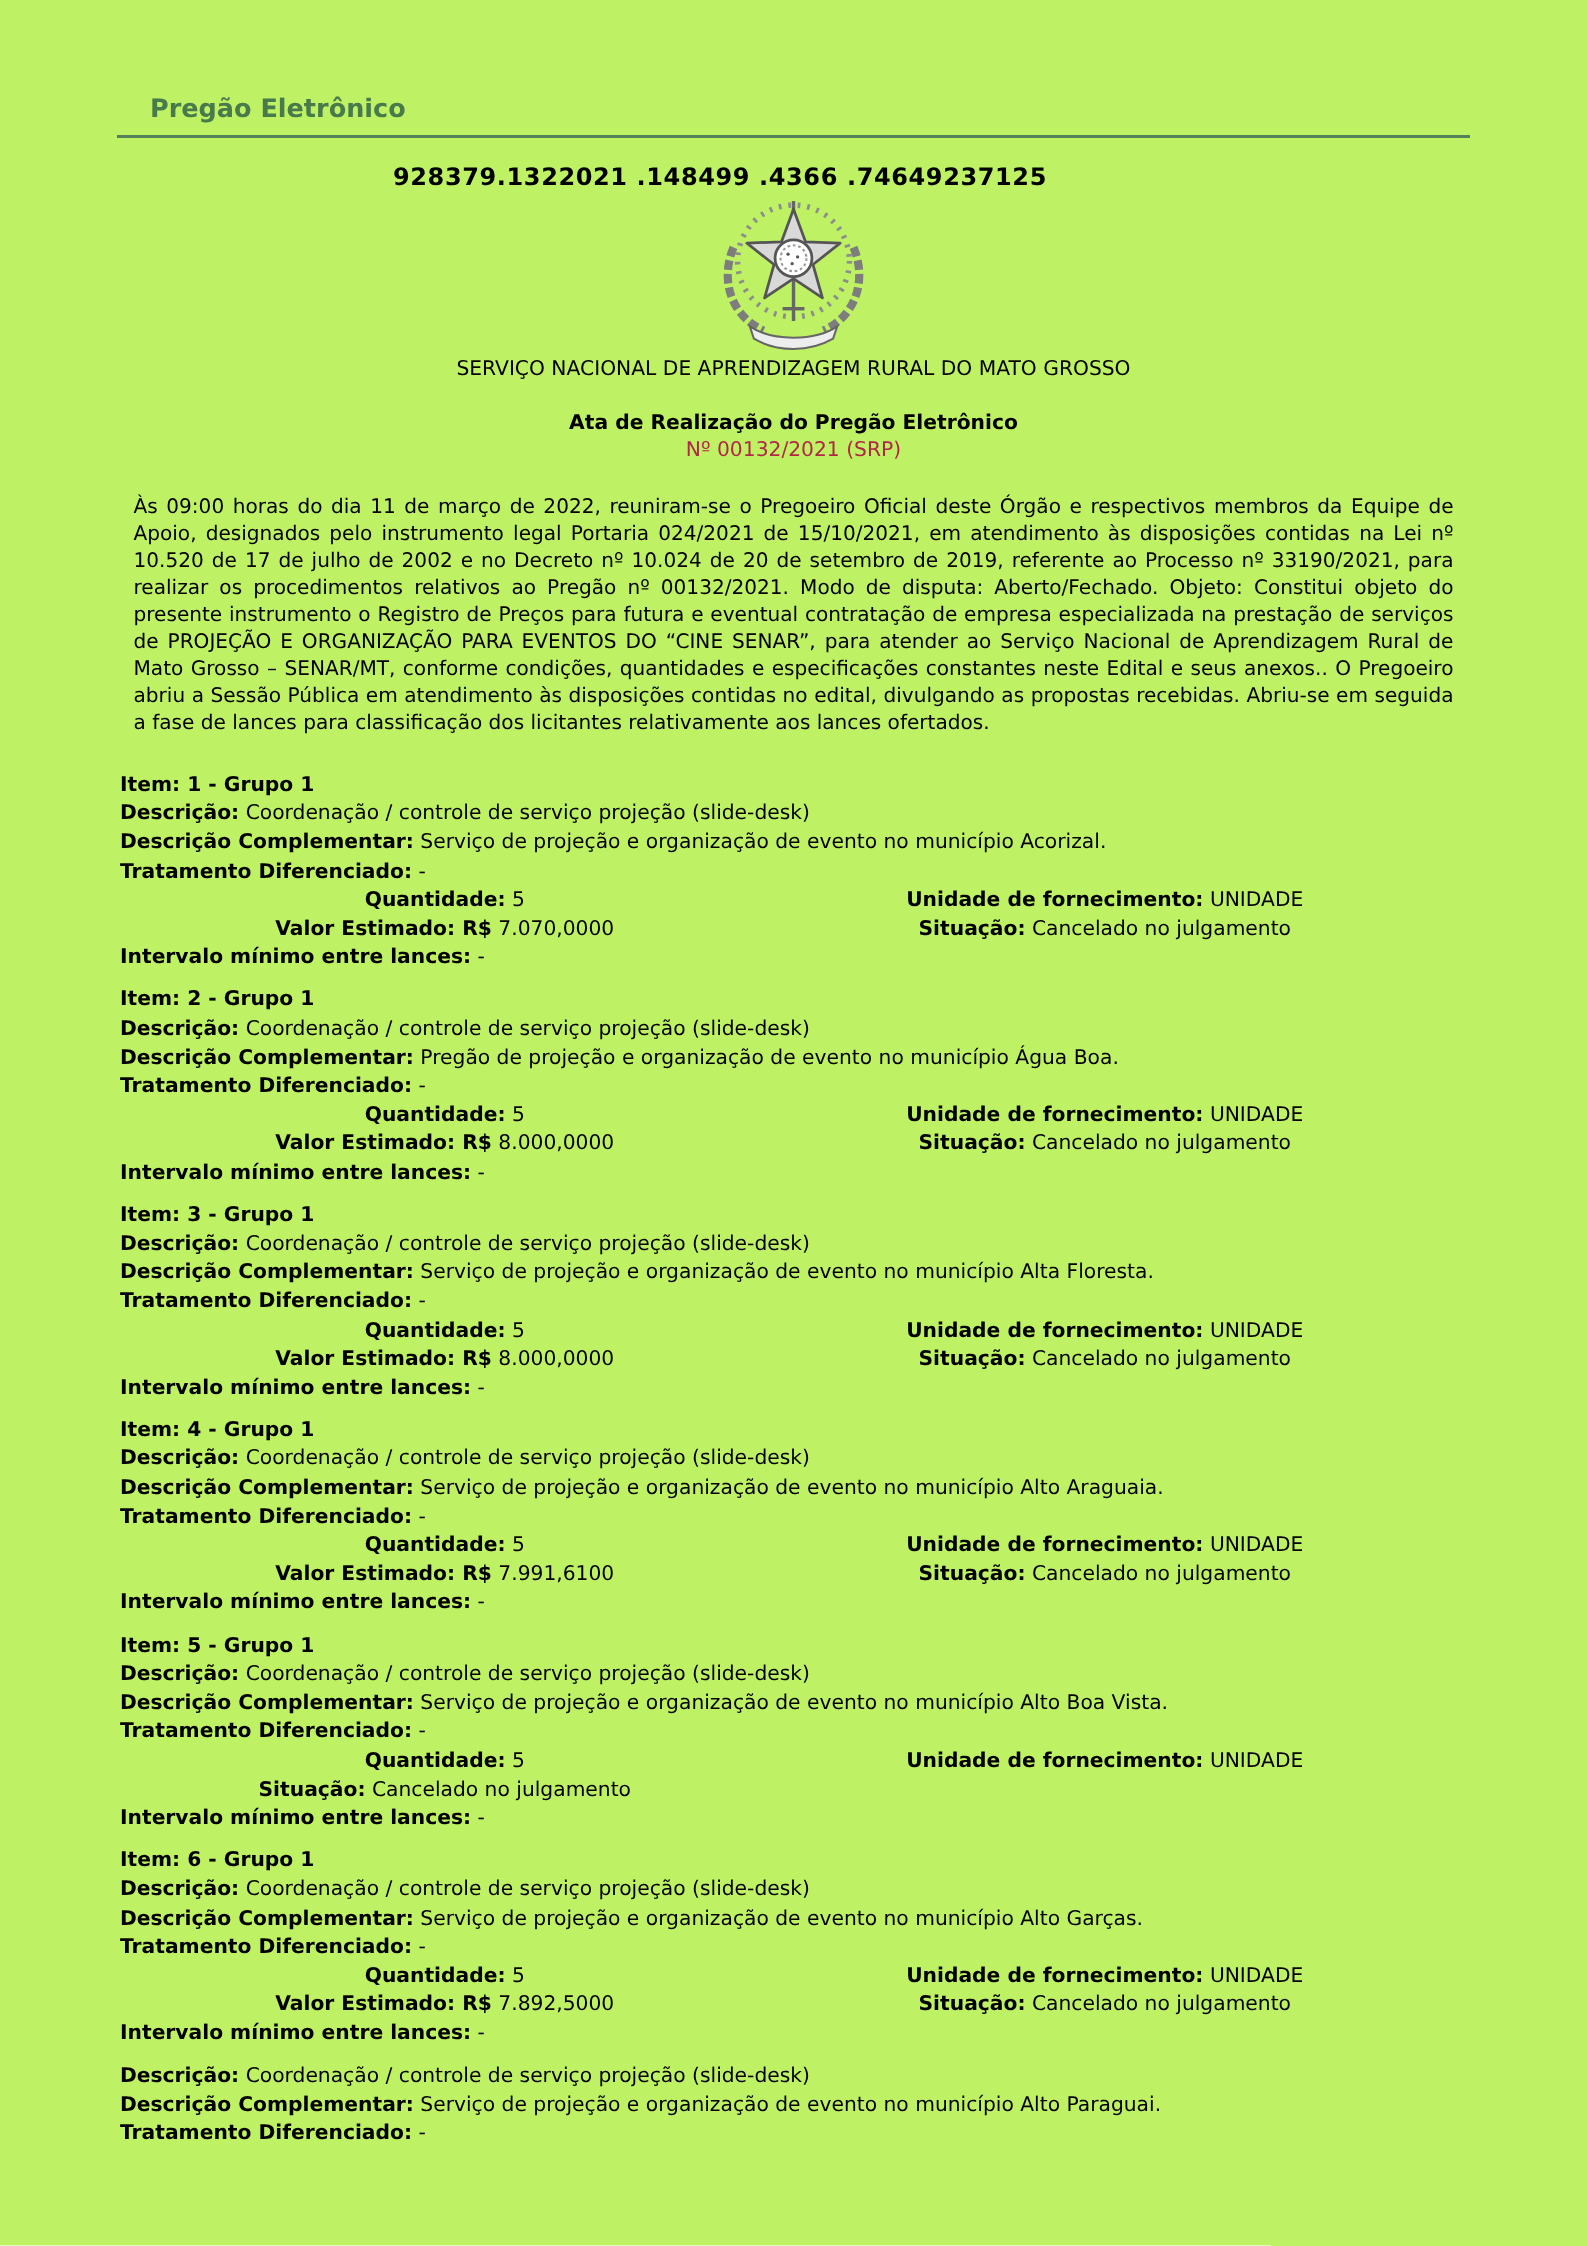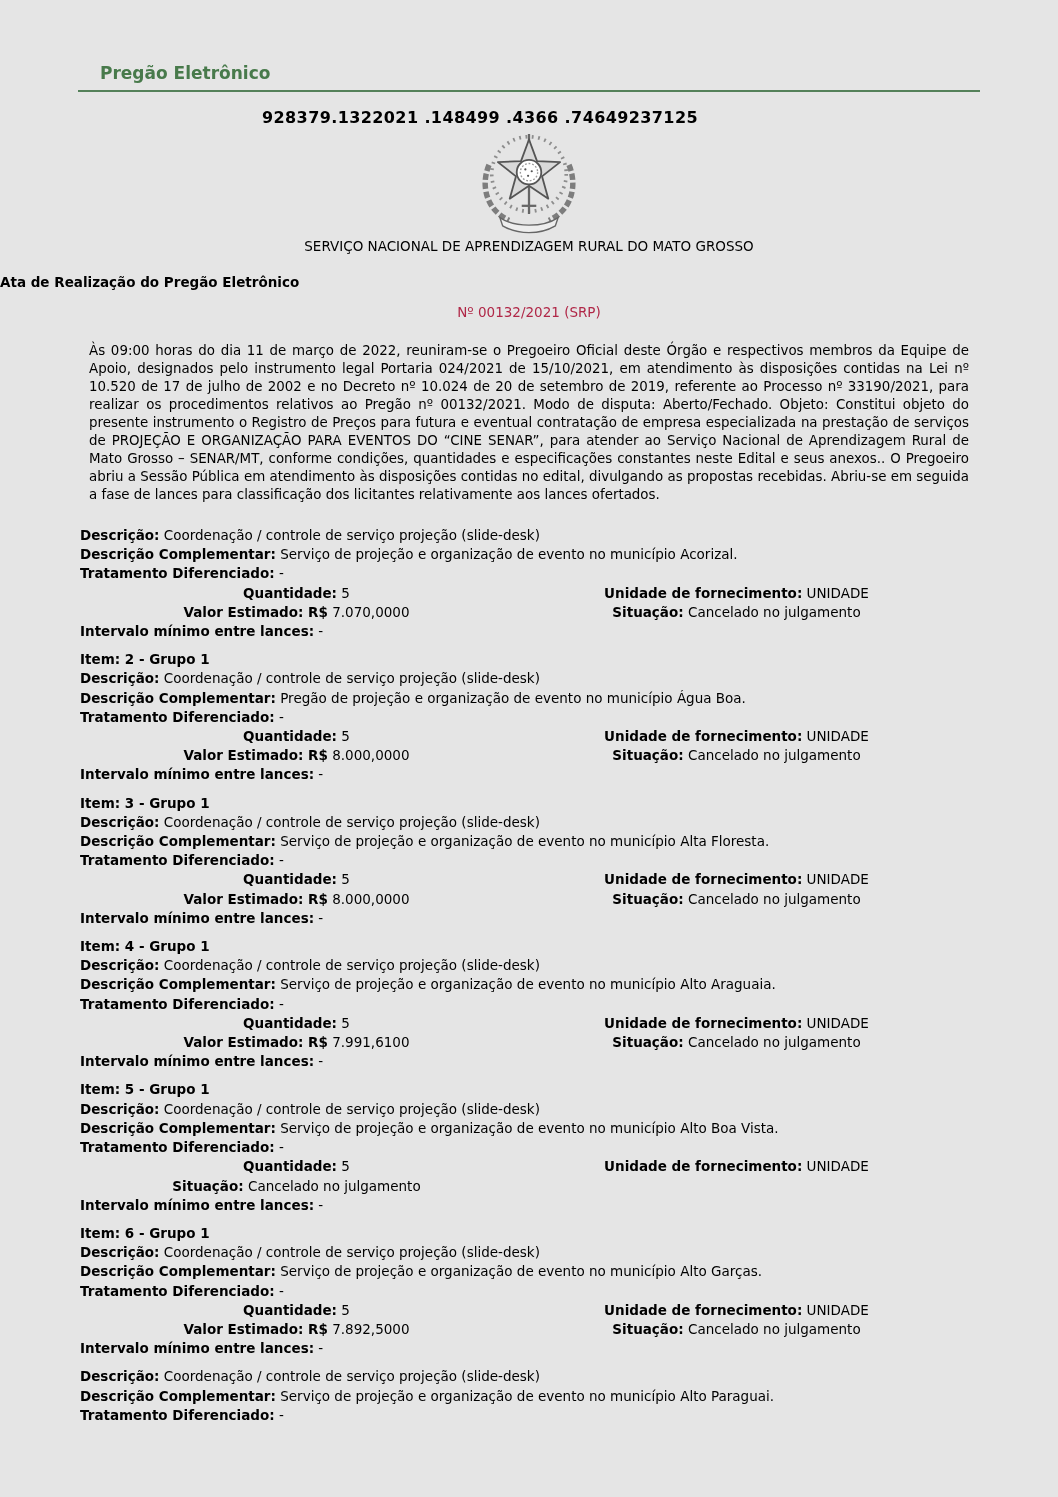--- a/index.html
+++ b/index.html
@@ -1,32 +1,32 @@
 <!DOCTYPE html>
 <html><head>
 <meta charset="utf-8">
 <style>
   html,body{margin:0;padding:0;background:#ffffff;}
   .page{
-    width:1058px;height:1497px;overflow:hidden;background:#e5e5e5;
+    width:1058px;height:1497px;overflow:hidden;background:#bef264;
     font-family:"DejaVu Sans","Liberation Sans",sans-serif;color:#000;position:relative;
   }
   .htitle{
     padding-top:63px;margin-left:100px;font-size:17px;font-weight:bold;color:#487a4b;
   }
   .hrule{
     margin:7px 0 0 78px;width:902px;height:0;border:none;border-top:2px solid #55815a;
   }
   .doccode{
     margin:16px 98px 0 0;text-align:center;font-weight:bold;font-size:16px;letter-spacing:.4px;
   }
   .emblem{margin:7px auto 0;width:110px;height:100px;text-align:center;}
   .org{margin-top:4px;text-align:center;font-size:13.5px;}
-  .dtitle{margin-top:20px;font-size:13.5px;font-weight:bold;}
-  .dnum{margin-top:14px;text-align:center;font-size:13.5px;color:#b02747;}
+  .dtitle{margin-top:20px;text-align:center;font-size:13.5px;font-weight:bold;}
+  .dnum{margin-top:2px;text-align:center;font-size:13.5px;color:#b02747;}
   .intro{
     margin:22px auto 0;width:880px;font-size:13.4px;line-height:18px;text-align:justify;
   }
   .items{margin:22px 0 0 80px;width:880px;font-size:13.5px;}
   .item{margin-bottom:9px;}
   .line{line-height:19.2px;}
   .b{font-weight:bold;}
   .cols{display:grid;grid-template-columns:433px auto;text-align:center;}
 </style>
 </head>
@@ -58,20 +58,21 @@
 
   <div class="org">SERVIÇO NACIONAL DE APRENDIZAGEM RURAL DO MATO GROSSO</div>
   <div class="dtitle">Ata de Realização do Pregão Eletrônico</div>
   <div class="dnum">Nº 00132/2021 (SRP)</div>
 
   <p class="intro">Às 09:00 horas do dia 11 de março de 2022, reuniram-se o Pregoeiro Oficial deste Órgão e respectivos membros da Equipe de Apoio, designados pelo instrumento legal Portaria 024/2021 de 15/10/2021, em atendimento às disposições contidas na Lei nº 10.520 de 17 de julho de 2002 e no Decreto nº 10.024 de 20 de setembro de 2019, referente ao Processo nº 33190/2021, para realizar os procedimentos relativos ao Pregão nº 00132/2021. Modo de disputa: Aberto/Fechado. Objeto: Constitui objeto do presente instrumento o Registro de Preços para futura e eventual contratação de empresa especializada na prestação de serviços de PROJEÇÃO E ORGANIZAÇÃO PARA EVENTOS DO “CINE SENAR”, para atender ao Serviço Nacional de Aprendizagem Rural de Mato Grosso – SENAR/MT, conforme condições, quantidades e especificações constantes neste Edital e seus anexos.. O Pregoeiro abriu a Sessão Pública em atendimento às disposições contidas no edital, divulgando as propostas recebidas. Abriu-se em seguida a fase de lances para classificação dos licitantes relativamente aos lances ofertados.</p>
 
   <div class="items">
 
     <section class="item">
+      <div class="line b">Item: 1 - Grupo 1</div>
       <div class="line"><span class="b">Descrição:</span> <span>Coordenação / controle de serviço projeção (slide-desk)</span></div>
       <div class="line"><span class="b">Descrição Complementar:</span> <span>Serviço de projeção e organização de evento no município Acorizal.</span></div>
       <div class="line"><span class="b">Tratamento Diferenciado:</span> <span>-</span></div>
       <div class="line cols">
         <div><span class="b">Quantidade:</span> <span>5</span></div>
         <div><span class="b">Unidade de fornecimento:</span> <span>UNIDADE</span></div>
       </div>
       <div class="line cols">
         <div><span class="b">Valor Estimado: R$</span> <span>7.070,0000</span></div>
         <div><span class="b">Situação:</span> <span>Cancelado no julgamento</span></div>

